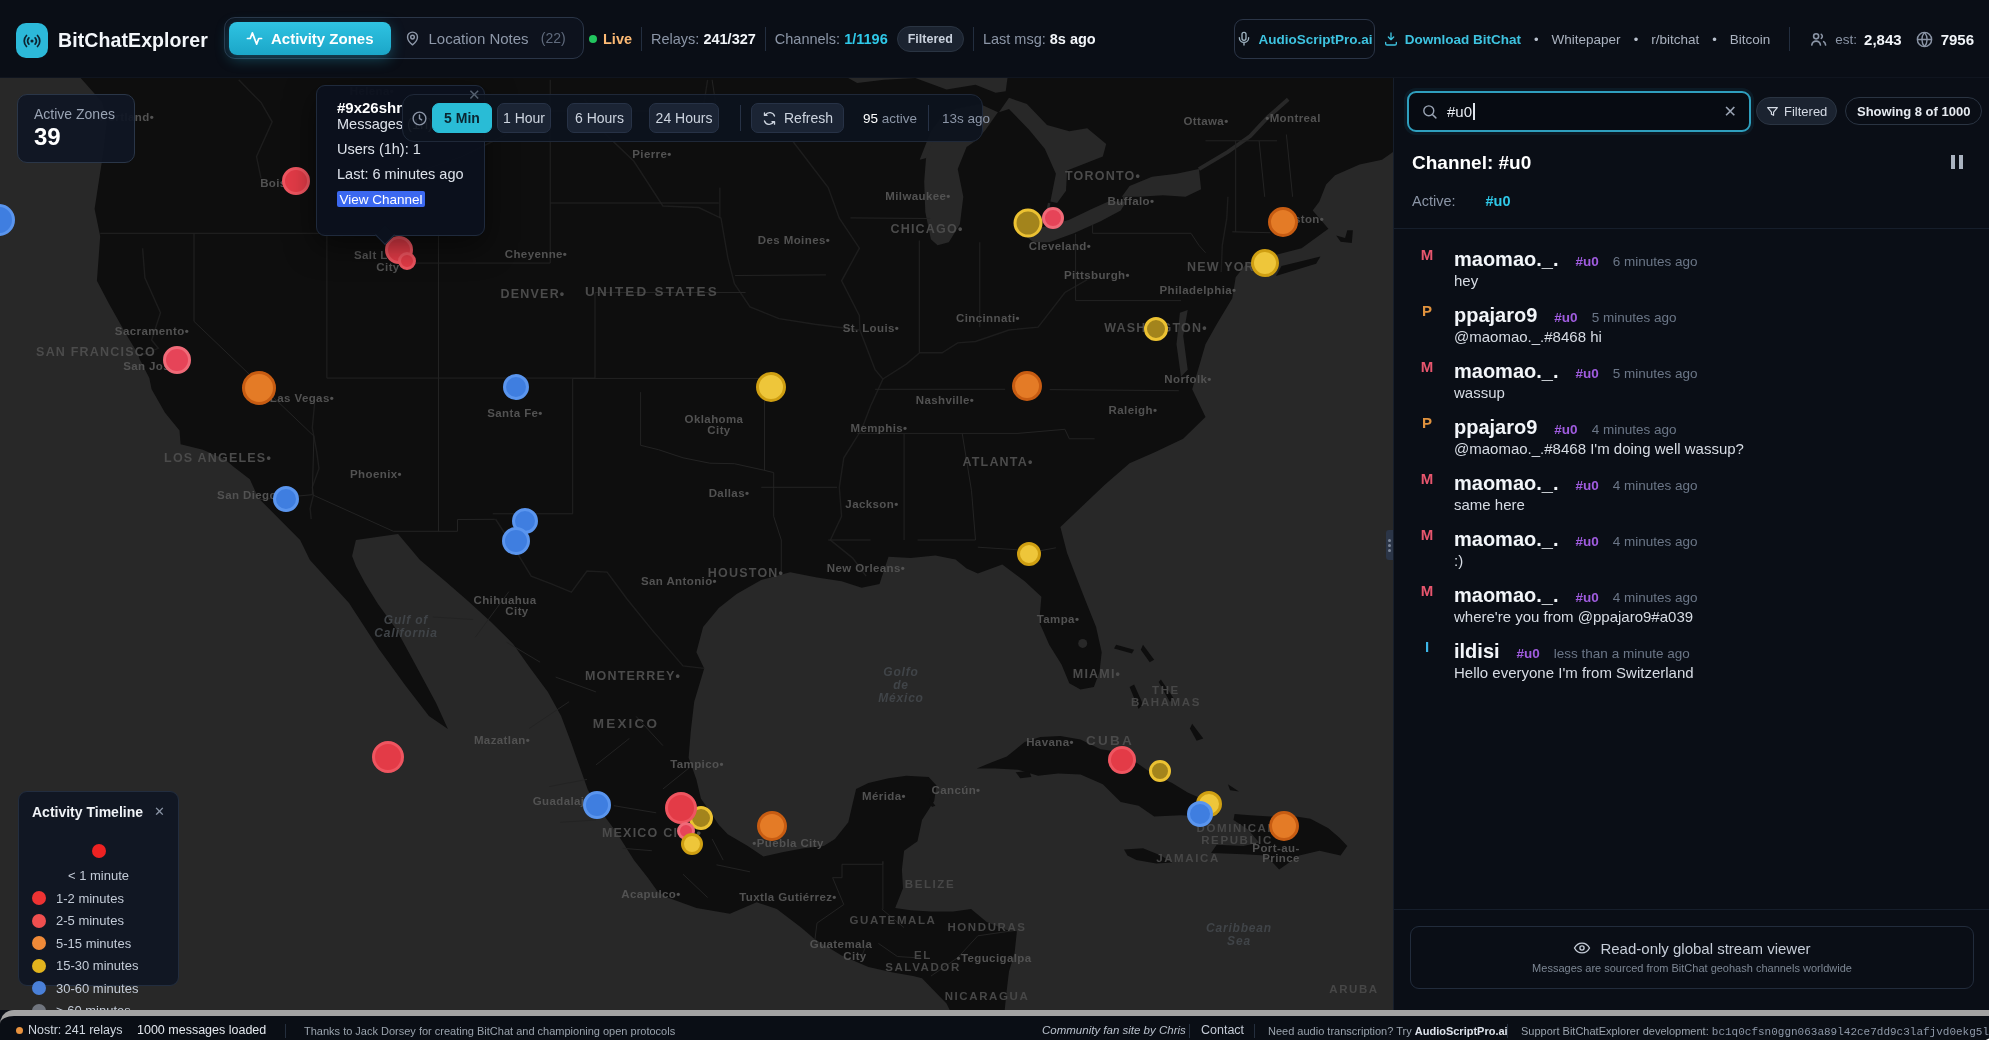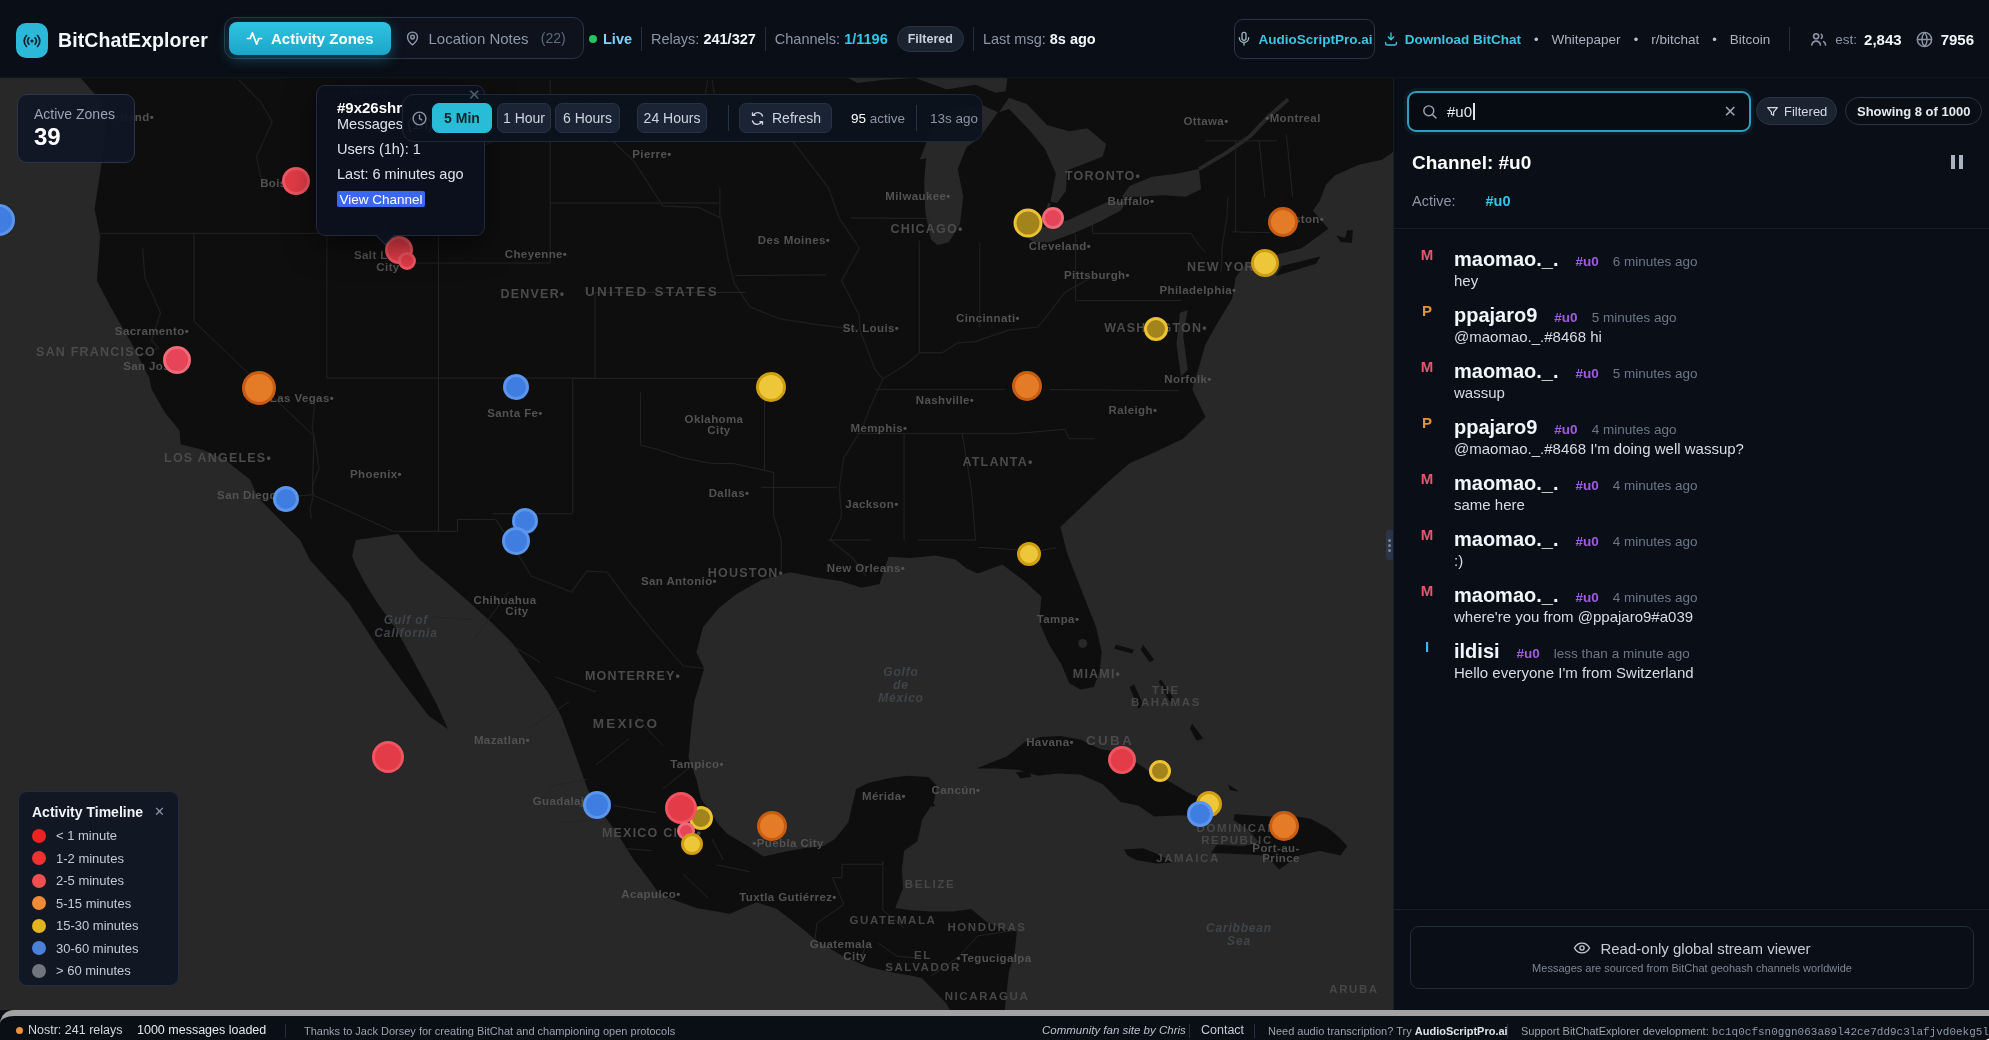--- a/index.html
+++ b/index.html
@@ -14,21 +14,21 @@
 .tabs { position:absolute; left:224px; top:17px; height:42px; border:1px solid #2a3547; border-radius:11px;
   background:rgba(15,22,35,.6); display:flex; align-items:center; padding:4px; }
 .tab-act { height:33px; border-radius:8px; background:linear-gradient(180deg,#2fc3e2,#1ba6c8);
   color:#fff; font-size:15px; font-weight:bold; display:flex; align-items:center; gap:8px; padding:0 17px;
   box-shadow:0 4px 14px rgba(41,181,214,.35); }
 .tab-in { height:33px; color:#8e98a9; font-size:15px; display:flex; align-items:center; gap:8px; padding:0 13px; }
 .tab-in .cnt { color:#5f6a7c; font-size:14px; }
 .hmeta { position:absolute; left:589px; top:0; height:78px; display:flex; align-items:center; gap:9px; font-size:14.5px; white-space:nowrap; }
 .hsep { width:1px; height:24px; background:#232e3f; }
 .livedot { width:8px; height:8px; border-radius:50%; background:#22c55e; }
-.live { color:#7dd3fc; font-weight:bold; margin-left:-3px; }
+.live { color:#fdba74; font-weight:bold; margin-left:-3px; }
 .glab { color:#8b95a6; }
 .gval { color:#f2f5f9; font-weight:bold; }
 .cyan { color:#2fc8e8; font-weight:bold; }
 .pill { background:#1b2330; border:1px solid #2a3442; color:#c9d1dd; font-size:12.5px; font-weight:bold;
   border-radius:999px; padding:5px 10px; }
 .audio { position:absolute; left:1234px; top:19px; width:141px; height:40px; border:1px solid #2b3547; border-radius:9px;
   display:flex; align-items:center; justify-content:center; gap:6px; color:#3ec3e0; font-size:13.5px; font-weight:bold; }
 .hnav { position:absolute; right:15px; top:0; height:78px; display:flex; align-items:center; gap:13px; font-size:13.5px; }
 .dl { color:#3ec3e0; font-weight:bold; display:flex; gap:6px; align-items:center; white-space:nowrap; font-size:13.5px; }
 .bull { color:#b9c1cd; font-size:13px; }
@@ -404,33 +404,33 @@
     <div class="vc">View Channel</div>
   </div>
   <div class="pclose">✕</div>
   <div class="toolbar">
     <svg width="17" height="17" viewBox="0 0 24 24" fill="none" stroke="#8b95a6" stroke-width="2" stroke-linecap="round">
           <circle cx="12" cy="12" r="9"></circle>
           <path d="M12 7v5l3 2"></path>
         </svg>
     <div class="tbtn on" style="width:60px;margin-left:4px;">5 Min</div>
     <div class="tbtn" style="width:54px;margin-left:5px;">1 Hour</div>
-    <div class="tbtn" style="width:65px;margin-left:4px;">6 Hours</div>
+    <div class="tbtn" style="width:65px;margin-left:16px;">6 Hours</div>
     <div class="tbtn" style="width:70px;margin-left:17px;">24 Hours</div>
     <div class="tsep" style="margin-left:21px;"></div>
     <div class="tbtn" style="width:93px;"><svg width="15" height="15" viewBox="0 0 24 24" fill="none" stroke="#cdd4df" stroke-width="2.2" stroke-linecap="round" stroke-linejoin="round" style="margin-right:7px;">
             <path d="M20 8a8 8 0 0 0-14.5-1.5M4 3v4h4M4 16a8 8 0 0 0 14.5 1.5M20 21v-4h-4"></path>
           </svg>Refresh</div>
     <div class="tinfo">95 <span>active</span></div>
     <div class="tsep"></div>
     <div class="tago">13s ago</div>
   </div>
   <div class="legend">
     <h4>Activity Timeline <i>✕</i></h4>
-    <div class="lrow" style="margin-top:8px;">
+    <div class="lrow" style="margin-top:24px;flex-direction:column;">
           <div class="ld" style="background:#ee2222;"></div>
           <div class="lt">&lt; 1 minute</div>
         </div>
     <div class="lrow">
           <div class="ld" style="background:#ee3333;"></div>
           <div class="lt">1-2 minutes</div>
         </div>
     <div class="lrow">
           <div class="ld" style="background:#f04f4f;"></div>
           <div class="lt">2-5 minutes</div>

